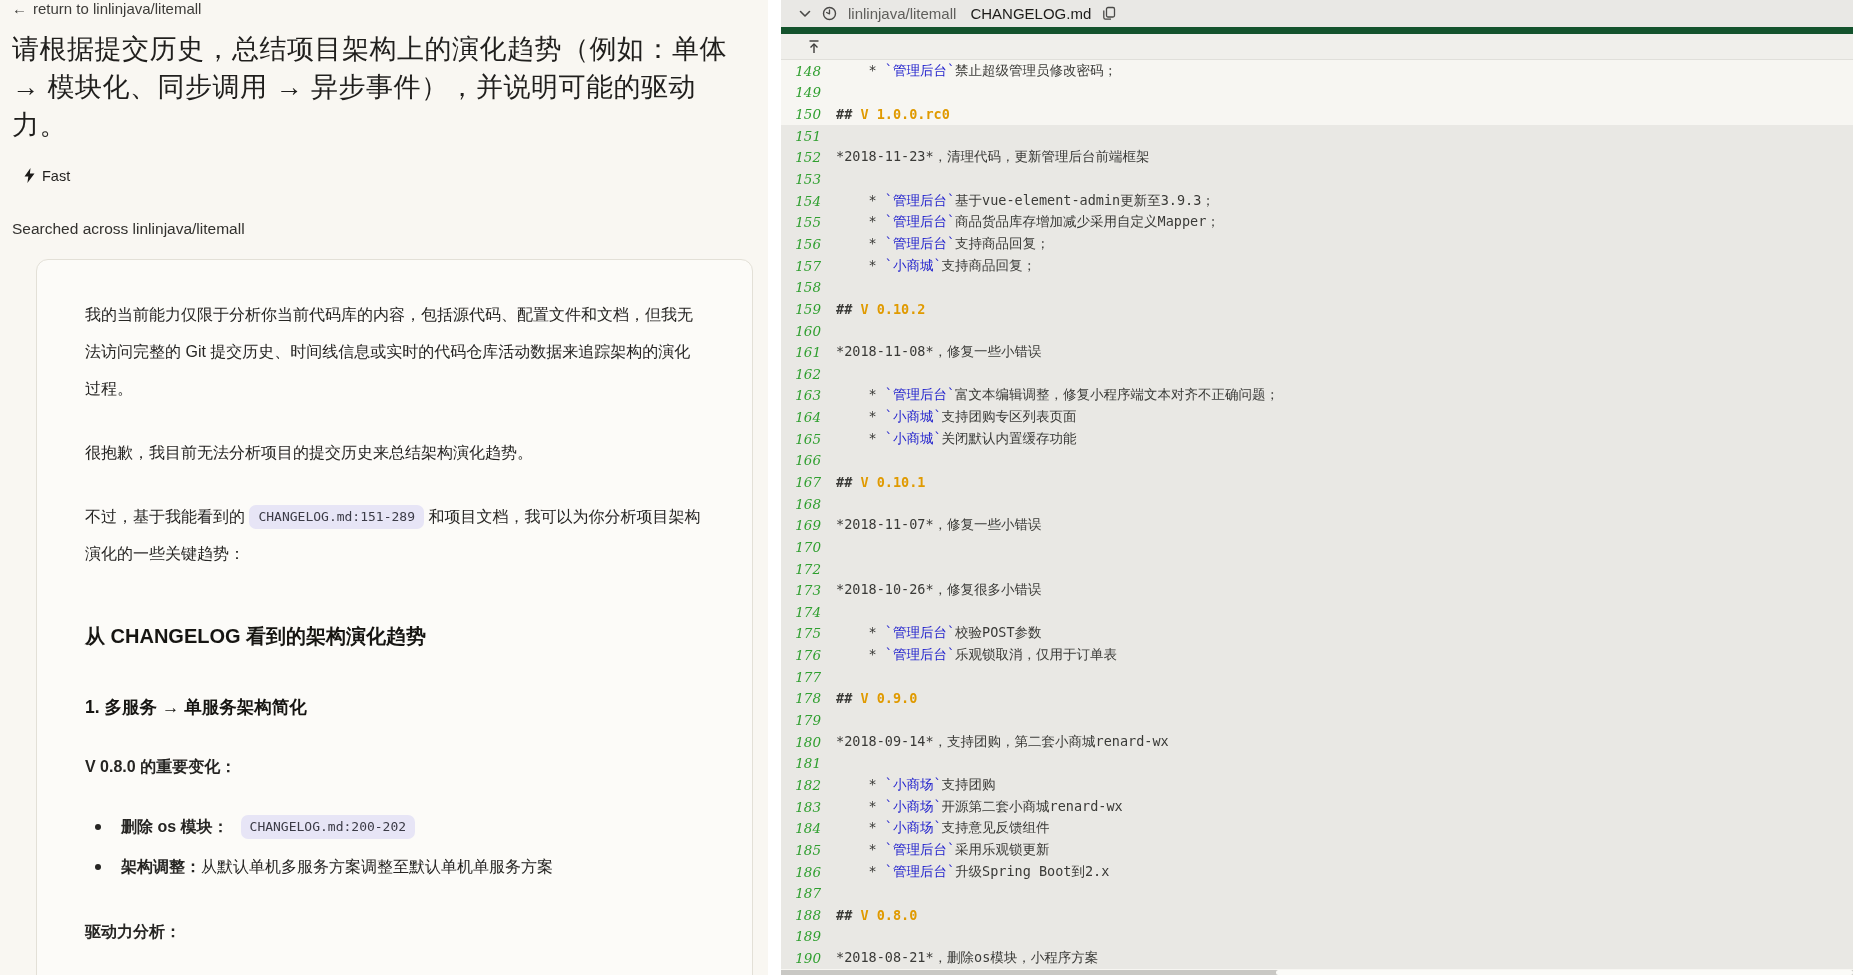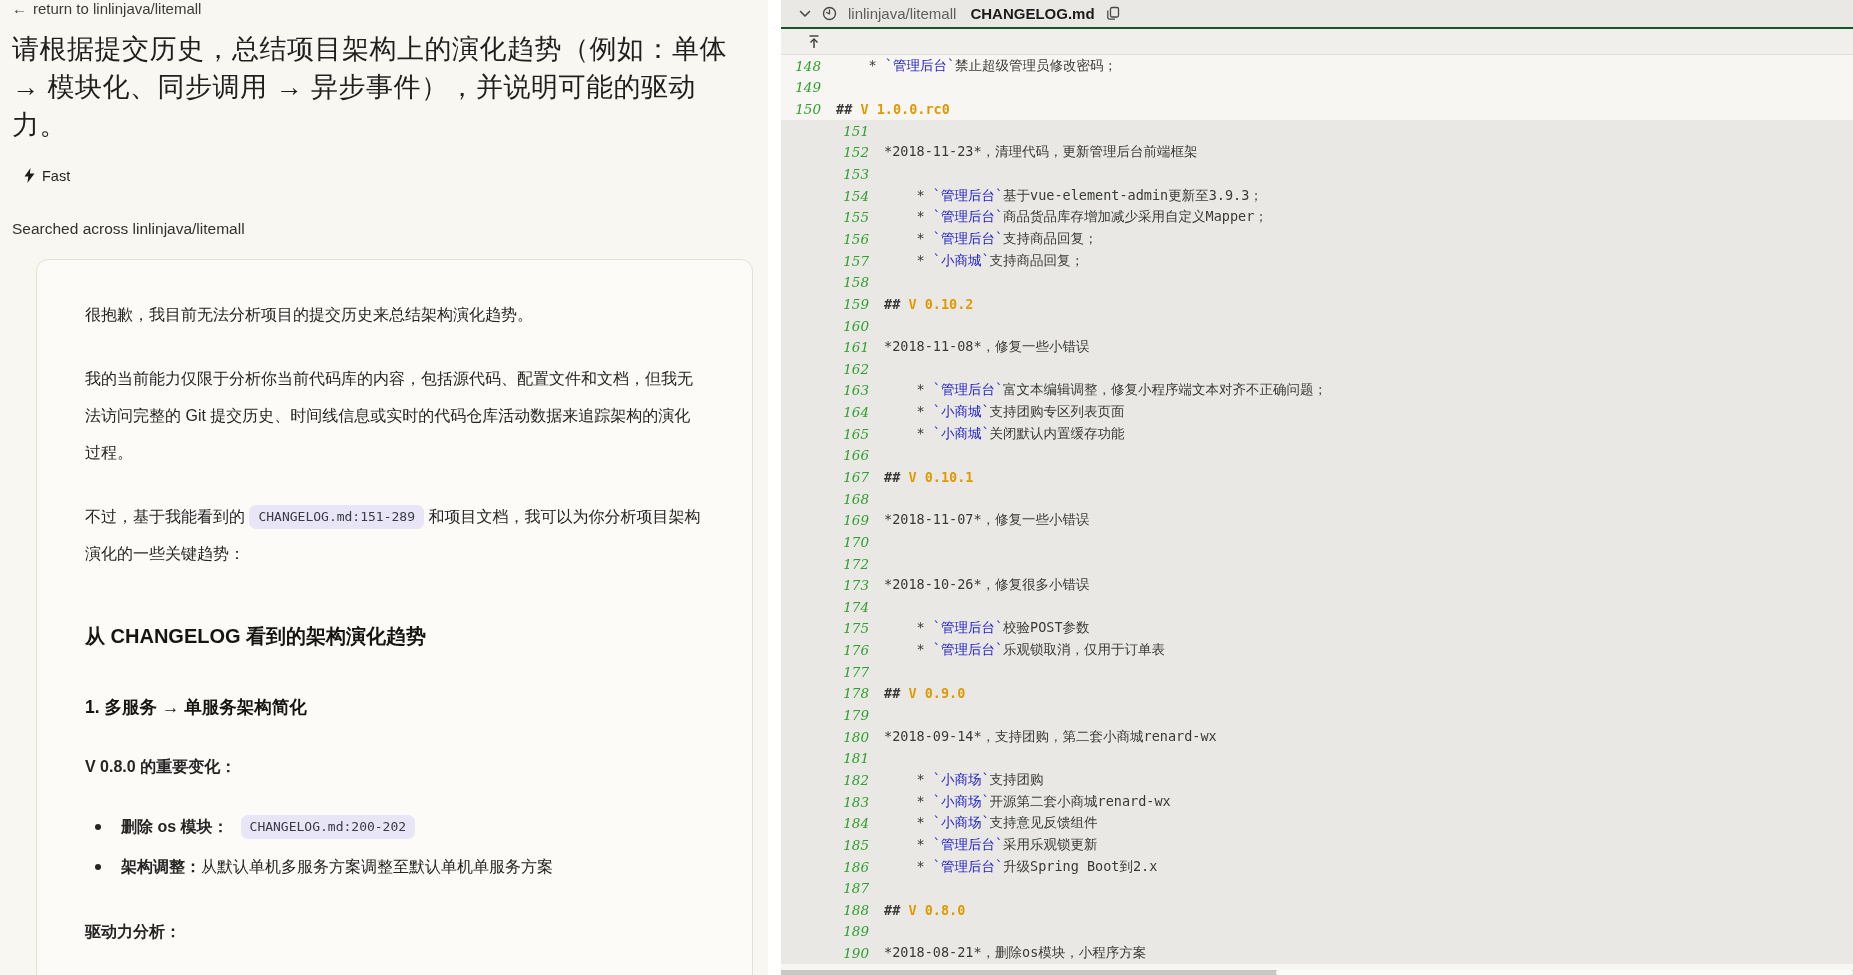--- a/index.html
+++ b/index.html
@@ -56,37 +56,37 @@
 
   
   
 
   
   .right-panel{
     flex:1;height:975px;background:#f7f6f2;position:relative;overflow:hidden;
     margin-left:13px;
   }
   .file-header{
-    height:27px;background:#e9e8e5;border-bottom:2px solid #14532d;
+    height:27px;background:#e9e8e5;border-bottom:7px solid #14532d;
     display:flex;align-items:center;padding-left:18px;gap:11px;
     font-size:15px;
   }
   .file-header .repo{color:#5f5e5b;}
-  .file-header .file{color:#1c1b19;font-weight:700;margin-left:3px;}
+  .file-header .file{color:#1c1b19;font-weight:400;margin-left:3px;}
   .icon-btn{display:inline-flex;align-items:center;justify-content:center;cursor:pointer;}
   .jump-row{
     height:25px;background:#f0efeb;border-bottom:1px solid #e0dfda;
     display:flex;align-items:center;padding-left:26px;
   }
   .code-area{position:relative;}
   .code-line{
     height:21.65px;display:flex;align-items:center;
     font-size:14px;white-space:pre;
   }
-  .code-line.hl{background:#e9e8e4;padding-left:48px;}
+  .code-line.hl{background:#e9e8e4;}
   .line-no{
     flex:0 0 40px;width:40px;text-align:right;padding-right:15px;
     font-family:"DejaVu Serif","Liberation Serif",serif;
     font-style:italic;font-size:13.5px;color:#2f9f2f;cursor:pointer;
   }
   .line-content{
     font-family:"DejaVu Sans Mono","Liberation Mono",monospace;
     font-size:13.5px;color:#3a3a37;
   }
   .s-b{color:#2323cd;}
@@ -116,22 +116,22 @@
         <svg width="11" height="15" viewBox="0 0 11 15">
             <path d="M6.5 0 L0.5 8.4 H4.3 L3.4 15 L10.5 5.6 H5.9 Z" fill="#1c1b19"></path>
           </svg>
       </span>
       <span>Fast</span>
     </div>
 
     <div class="search-status">Searched across linlinjava/litemall</div>
 
     <div class="answer-card">
+      <p>我的当前能力仅限于分析你当前代码库的内容，包括源代码、配置文件和文档，但我无法访问完整的 Git 提交历史、时间线信息或实时的代码仓库活动数据来追踪架构的演化过程。</p>
       <p>很抱歉，我目前无法分析项目的提交历史来总结架构演化趋势。</p>
-      <p>我的当前能力仅限于分析你当前代码库的内容，包括源代码、配置文件和文档，但我无法访问完整的 Git 提交历史、时间线信息或实时的代码仓库活动数据来追踪架构的演化过程。</p>
       <p><span>不过，基于我能看到的 </span><span class="pill">CHANGELOG.md:151-289</span><span> 和项目文档，我可以为你分析项目架构演化的一些关键趋势：</span></p>
 
       <div class="h2">从 CHANGELOG 看到的架构演化趋势</div>
       <div class="h3">1. 多服务 → 单服务架构简化</div>
       <div class="label-line">V 0.8.0 的重要变化：</div>
 
       <div class="bullet-list" id="change-bullets">
           <div class="bullet">
             <span class="dot"></span>
             <span><strong>删除 os 模块：</strong><span class="pill">CHANGELOG.md:200-202</span></span>

